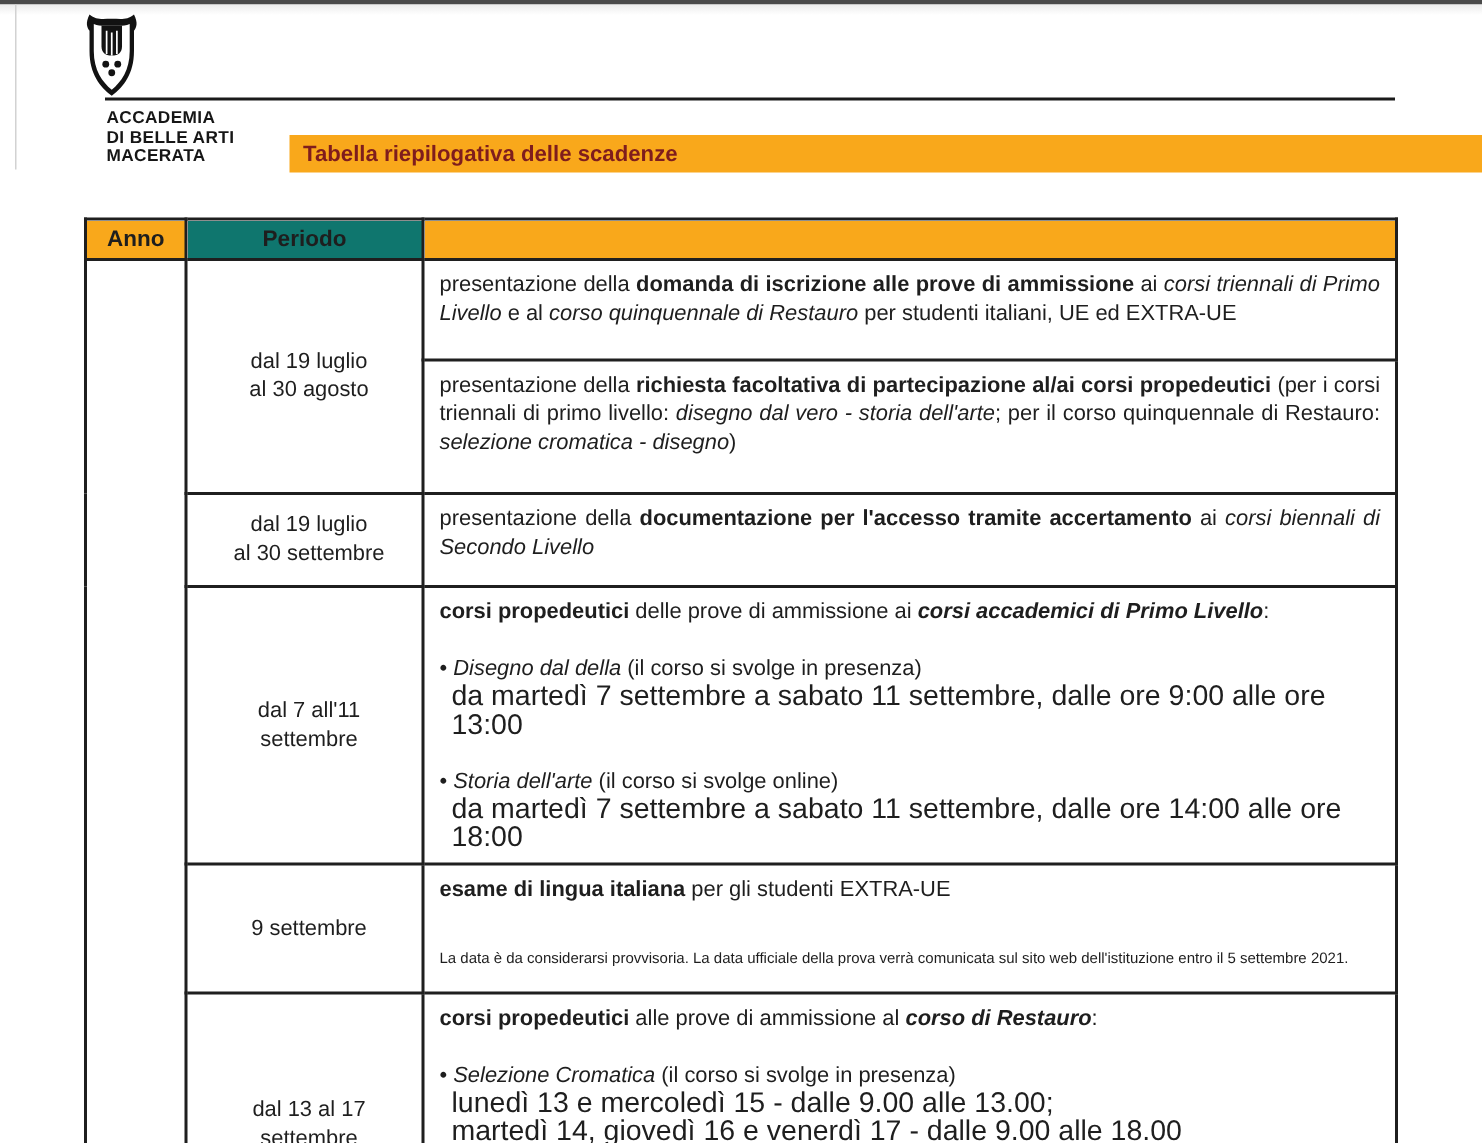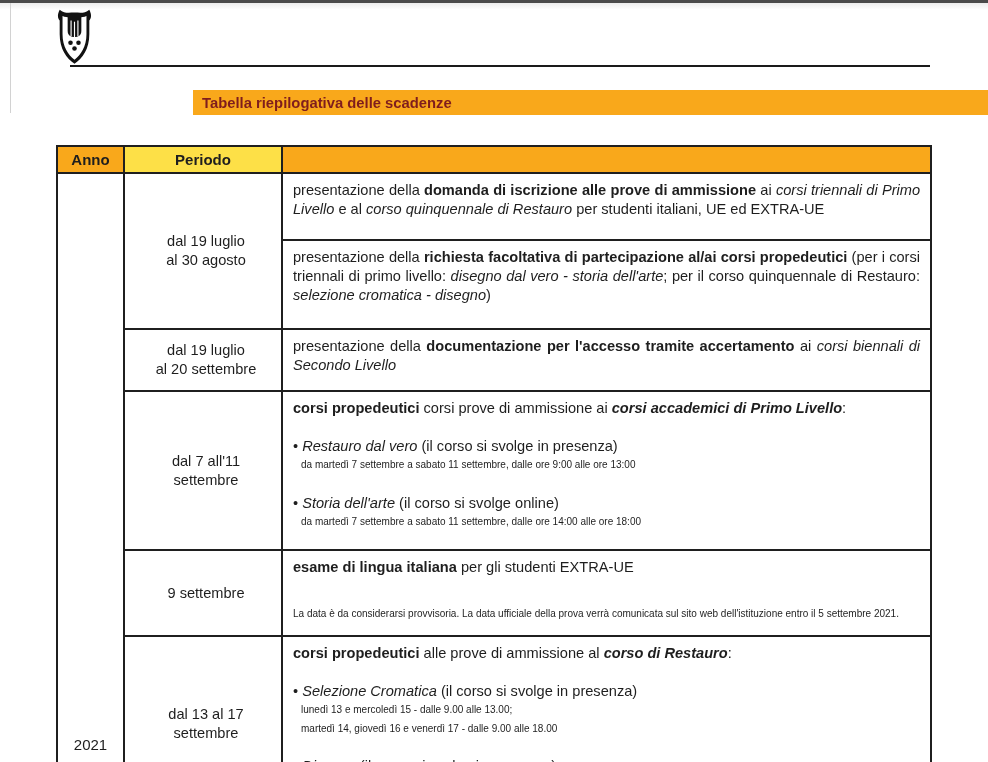--- a/index.html
+++ b/index.html
@@ -21,21 +21,21 @@
   table.sched{position:absolute;left:56px;top:145px;width:874px;
               border-collapse:collapse;table-layout:fixed;color:#1e1e1e;}
   .sched th,.sched td{border:2px solid #1f1f1f;box-sizing:border-box;overflow:hidden;}
   .sched th{font-size:15px;font-weight:bold;text-align:center;padding:0;}
   td.anno{vertical-align:bottom;text-align:center;padding-bottom:57px;font-size:15px;}
   td.per{font-size:14.6px;line-height:19px;padding:2px 4px 2px 10px;vertical-align:middle;text-align:center;}
   td.desc{font-size:14.6px;line-height:19px;padding:7px 10px;vertical-align:top;text-align:left;}
   .blk{margin:0;}
   .blk.p{text-align:justify;}
   .blk.gap{margin-top:19px;}
-  .blk.sub{font-size:10px;line-height:18.5px;padding-left:8px;}
+  .blk.sub{font-size:19px;line-height:18.5px;padding-left:8px;}
   .blk.note{font-size:10px;line-height:18.5px;text-align:justify;margin-top:28px;}
   .b{font-weight:bold;}
   .i{font-style:italic;}
   .bu{display:inline;}
 </style>
 </head>
 <body>
 
 <div class="screen">
   <div class="top-strip"></div>
@@ -51,36 +51,41 @@
       <line x1="32" y1="24" x2="32" y2="51" stroke="#ffffff" stroke-width="2"></line>
       <line x1="38" y1="22" x2="38" y2="49" stroke="#ffffff" stroke-width="2"></line>
       <circle cx="25" cy="61" r="4" fill="#121212"></circle>
       <circle cx="39" cy="61" r="4" fill="#121212"></circle>
       <circle cx="32" cy="71" r="4" fill="#121212"></circle>
     </svg>
   </div>
 
   <div class="rule"></div>
 
+  <div class="inst">
+    <div>ACCADEMIA</div>
+    <div>DI BELLE ARTI</div>
+    <div>MACERATA</div>
+  </div>
 
   <div class="title-bar" style="background:#F9A81B;">
     <span>Tabella riepilogativa delle scadenze</span>
   </div>
 
 
   <table class="sched">
     <colgroup>
         <col style="width:67px">
         <col style="width:158px">
         <col style="width:649px">
       </colgroup>
     <tbody>
       <tr style="height:27px">
         <th style="background:#F9A81B">Anno</th>
-        <th style="background:#fde047">Periodo</th>
+        <th style="background:#0f766e">Periodo</th>
         <th style="background:#F9A81B"></th>
       </tr>
       <tr style="height:67px">
         <td class="anno" rowspan="6">
           <span>2021</span>
         </td>
         <td class="per" rowspan="2">
           <div>dal 19 luglio</div>
           <div>al 30 agosto</div>
         </td>
@@ -89,34 +94,34 @@
           </td>
       </tr>
       <tr style="height:89px">
         <td class="desc">
             <div class="blk p"><span>presentazione della </span><span class="b">richiesta facoltativa di partecipazione al/ai corsi propedeutici</span><span> (per i corsi triennali di primo livello: </span><span class="i">disegno dal vero - storia dell'arte</span><span>; per il corso quinquennale di Restauro: </span><span class="i">selezione cromatica - disegno</span><span>)</span></div>
           </td>
       </tr>
       <tr style="height:62px">
         <td class="per">
           <div>dal 19 luglio</div>
-          <div>al 20 settembre</div>
+          <div>al 30 settembre</div>
         </td>
         <td class="desc">
             <div class="blk p"><span>presentazione della </span><span class="b">documentazione per l'accesso tramite accertamento</span><span> ai </span><span class="i">corsi biennali di Secondo Livello</span></div>
           </td>
       </tr>
       <tr style="height:159px">
         <td class="per">
           <div>dal 7 all'11</div>
           <div>settembre</div>
         </td>
         <td class="desc">
-            <div class="blk p"><span class="b">corsi propedeutici</span><span> corsi prove di ammissione ai </span><span class="b i">corsi accademici di Primo Livello</span><span>:</span></div>
-            <div class="blk bullet gap"><span class="bu">• </span><span class="i">Restauro dal vero</span><span> (il corso si svolge in presenza)</span></div>
+            <div class="blk p"><span class="b">corsi propedeutici</span><span> delle prove di ammissione ai </span><span class="b i">corsi accademici di Primo Livello</span><span>:</span></div>
+            <div class="blk bullet gap"><span class="bu">• </span><span class="i">Disegno dal della</span><span> (il corso si svolge in presenza)</span></div>
             <div class="blk sub"><span>da martedì 7 settembre a sabato 11 settembre, dalle ore 9:00 alle ore 13:00</span></div>
             <div class="blk bullet gap"><span class="bu">• </span><span class="i">Storia dell'arte</span><span> (il corso si svolge online)</span></div>
             <div class="blk sub"><span>da martedì 7 settembre a sabato 11 settembre, dalle ore 14:00 alle ore 18:00</span></div>
           </td>
       </tr>
       <tr style="height:86px">
         <td class="per">
           <div>9 settembre</div>
         </td>
         <td class="desc">

